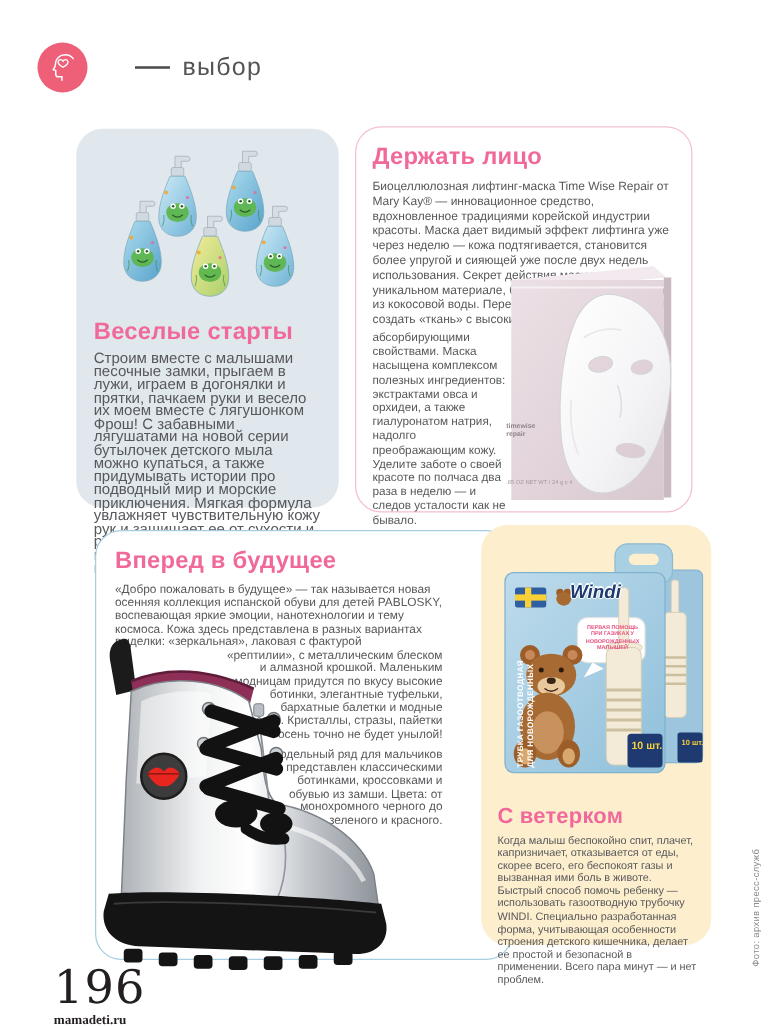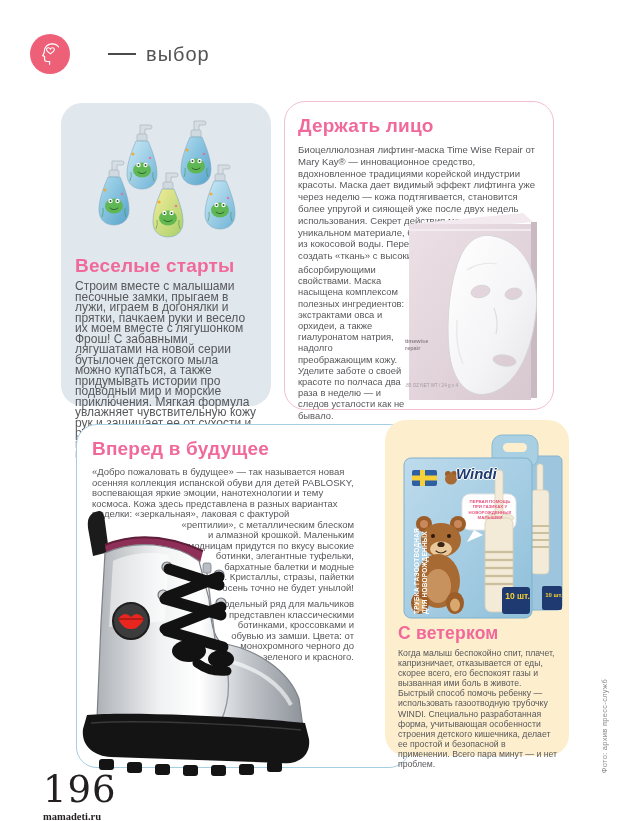--- a/index.html
+++ b/index.html
@@ -32,21 +32,21 @@
   #card-shoes{left:76px;top:424px;width:334px;height:344px;background:#ffffff;
               border:1.5px solid #a6cee3;padding:13px 15px 0 15px;}
   #card-shoes .body-text.top{margin-top:7px;font-size:9.5px;line-height:10.6px;width:262px;}
   #card-shoes .body-text.wrap{font-size:9.5px;line-height:10.5px;width:178px;margin-left:84px;text-align:right;}
   #card-shoes .body-text.boys{font-size:9.5px;line-height:10.5px;width:150px;margin-left:112px;
                               text-align:right;margin-top:6px;}
   #card-shoes .art{position:absolute;left:-8px;top:76px;width:254px;height:282px;z-index:2;}
 
   #card-windi{left:385px;top:420px;width:184px;height:336px;background:#fdeecd;padding:10px 11px 12px 13px;}
   #card-windi .art{position:relative;width:166px;height:192px;margin:0 auto;}
-  #card-windi .card-title{font-size:17.5px;margin-top:1px;}
+  #card-windi .card-title{font-size:17.5px;margin-top:20px;}
   #card-windi .body-text{margin-top:4px;font-size:8.7px;line-height:10.1px;width:161px;}
 
   
   .overlay{position:absolute;}
   .windi-brand{left:58px;top:35px;font-size:15px;font-weight:bold;font-style:italic;color:#1f3a70;
                text-shadow:-1px 0 #fff,1px 0 #fff,0 -1px #fff,0 1px #fff;}
   .windi-bubble{left:69px;top:69px;width:46px;font-size:4.4px;line-height:5.4px;font-weight:bold;
                 color:#e75480;text-transform:uppercase;text-align:center;}
   .windi-side{left:15px;top:184px;width:88px;font-size:6.4px;line-height:7.6px;font-weight:bold;
               color:#ffffff;text-transform:uppercase;transform:rotate(-90deg);transform-origin:0 0;

